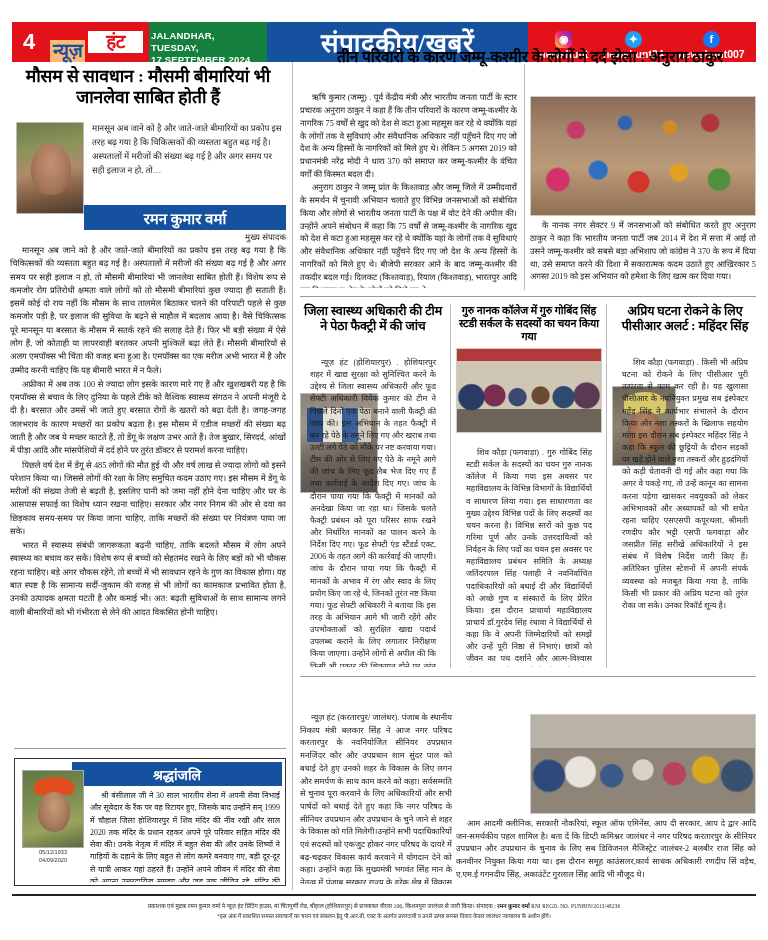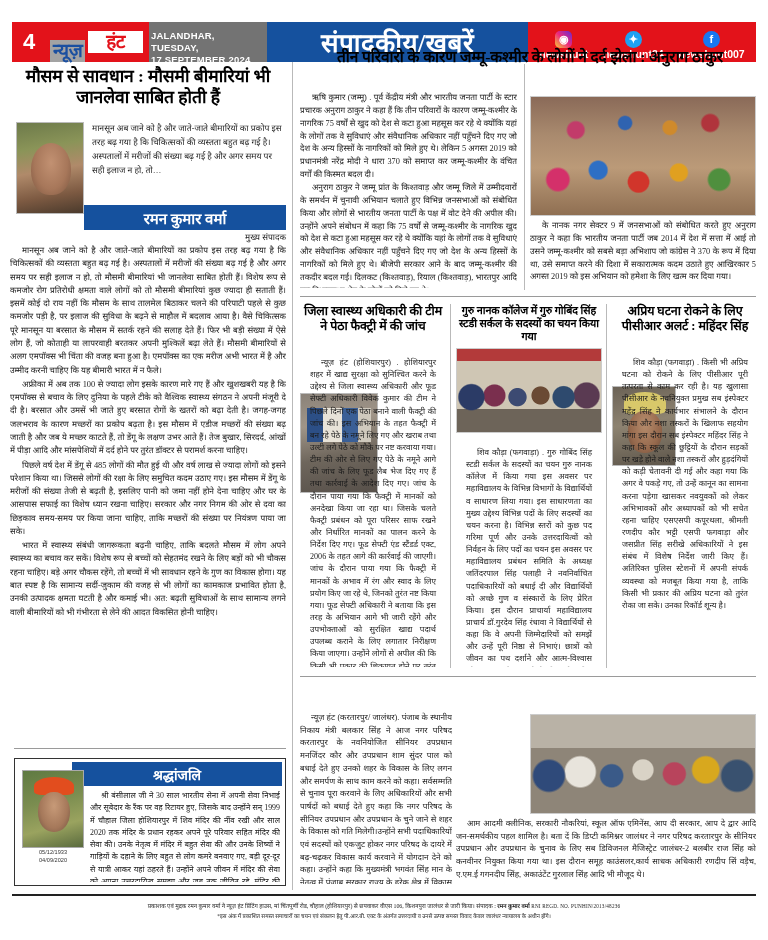--- a/index.html
+++ b/index.html
@@ -24,29 +24,29 @@
     font-family: "Liberation Sans", sans-serif;
     font-size: 22px; font-weight: bold;
   }
   .mh-logo {
     background: #e3121a; padding: 0 6px 0 4px;
     display: flex; align-items: center; gap: 3px;
   }
   .mh-logo .l1 {
     color: #1a4fa0; font-family: "Liberation Sans", sans-serif;
     font-weight: bold; font-size: 19px; letter-spacing: -0.5px;
-    background: #a3a3a3; padding: 1px 3px; line-height: 1.05; margin-top: 18px;
+    background: #fdba74; padding: 1px 3px; line-height: 1.05; margin-top: 18px;
   }
   .mh-logo .l2 {
     color: #e3121a; font-family: "Liberation Sans", sans-serif;
     font-weight: bold; font-size: 19px; letter-spacing: -0.5px;
     background: #fff; padding: 1px 18px; line-height: 1.05;
   }
   .mh-date {
-    background: #737373; color: #fff;
+    background: #15803d; color: #fff;
     font-family: "Liberation Sans", sans-serif;
     font-size: 9.5px; font-weight: bold; line-height: 1.28;
     padding: 8px 8px 0 2px; letter-spacing: 0.2px;
     width: 118px;
   }
   .mh-title {
     flex: 1; background: #15519e; color: #fff;
     display: flex; align-items: center; justify-content: center;
     font-size: 26px; font-weight: bold; letter-spacing: 0.5px;
   }

